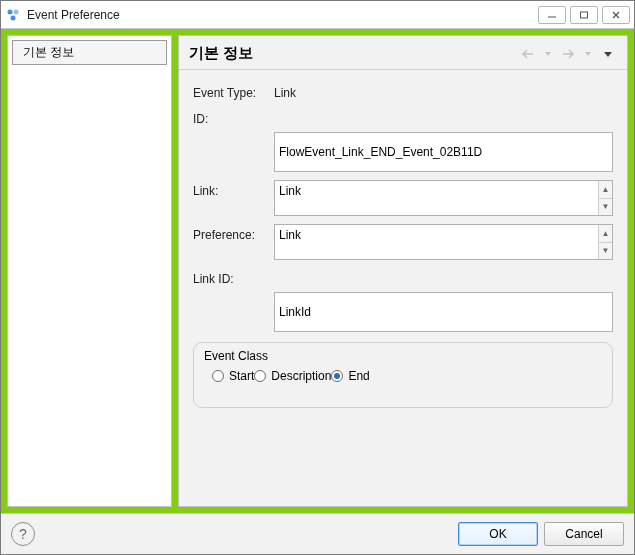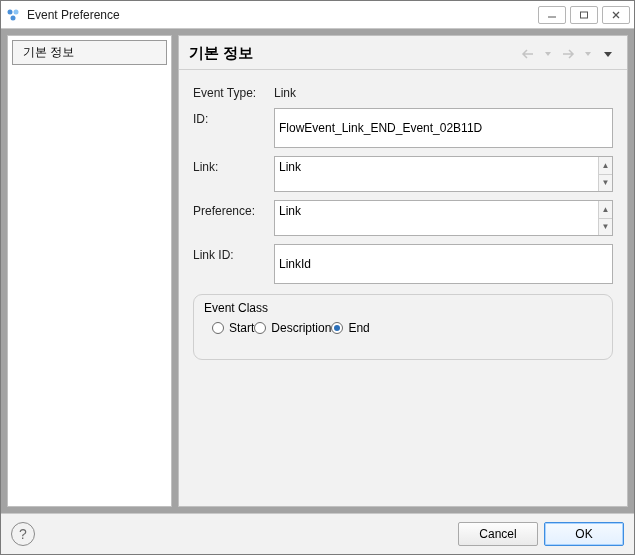--- a/index.html
+++ b/index.html
@@ -7,21 +7,21 @@
   body {
     font-family: "Malgun Gothic", "Segoe UI", Tahoma, sans-serif;
     font-size: 12px;
     background: #fff;
     color: #000;
   }
   .window {
     width: 635px;
     height: 555px;
     border: 1px solid #7a7a7a;
-    background: #a3a3a3;
+    background: #84cc16;
     display: flex;
     flex-direction: column;
     position: relative;
   }
   .titlebar {
     height: 28px;
     display: flex;
     align-items: center;
     border-bottom: 1px solid #c8c8c8;
     padding: 0 4px;
@@ -120,20 +120,21 @@
     color: #222;
   }
   .form-input {
     flex: 1;
     border: 1px solid #b0b0b0;
     background: #fff;
     font-size: 12px;
     font-family: inherit;
     padding: 19px 4px;
     height: 18px;
+    margin-top: 24px;
   }
   .multi-wrap {
     flex: 1;
     display: flex;
     border: 1px solid #b0b0b0;
     background: #fff;
   }
   .multi-wrap textarea {
     flex: 1;
     border: none;
@@ -364,17 +365,17 @@
 
       </div>
 
     </div>
 
   </div>
 
   <div class="footer">
     <div class="help-btn">?</div>
     <div class="footer-spacer"></div>
+    <button class="btn primary">OK</button>
     <button class="btn">Cancel</button>
-    <button class="btn primary">OK</button>
   </div>
 
 </div>
 
 </body></html>

